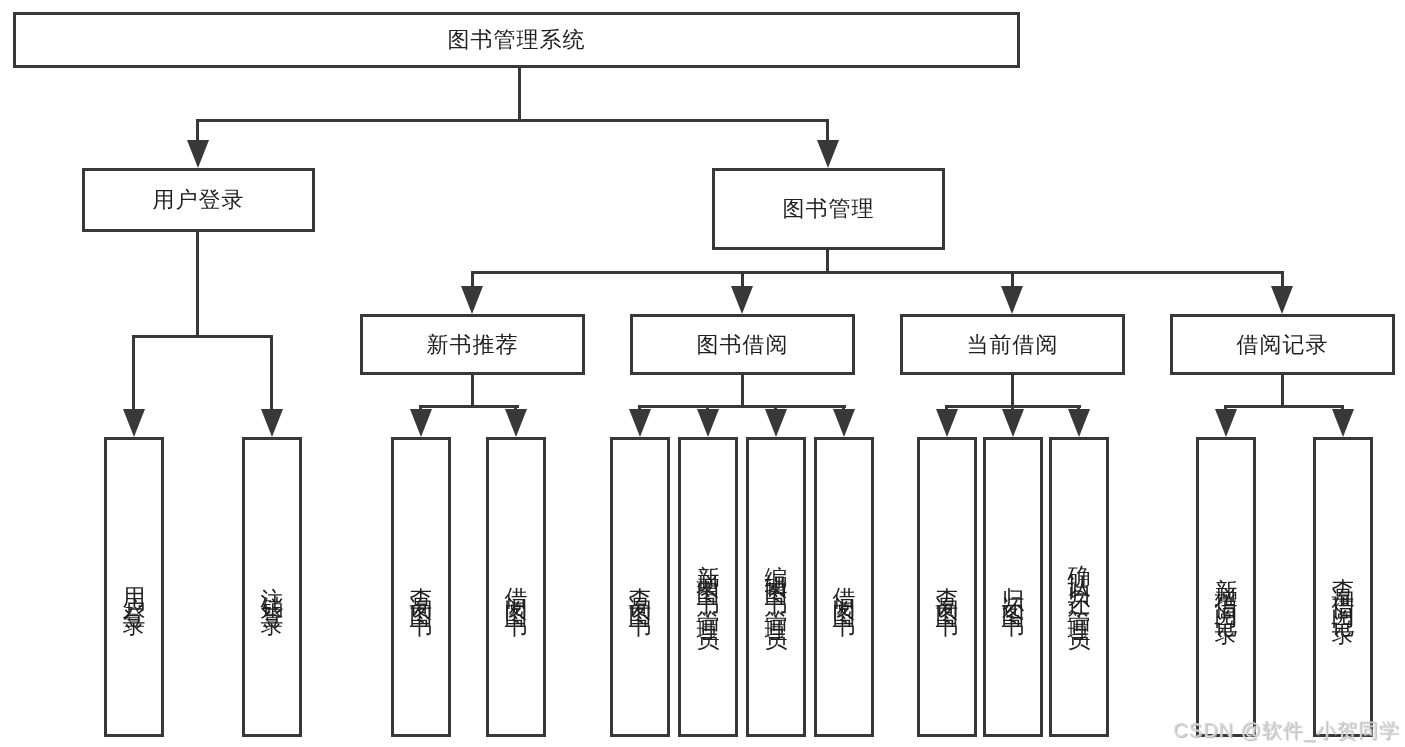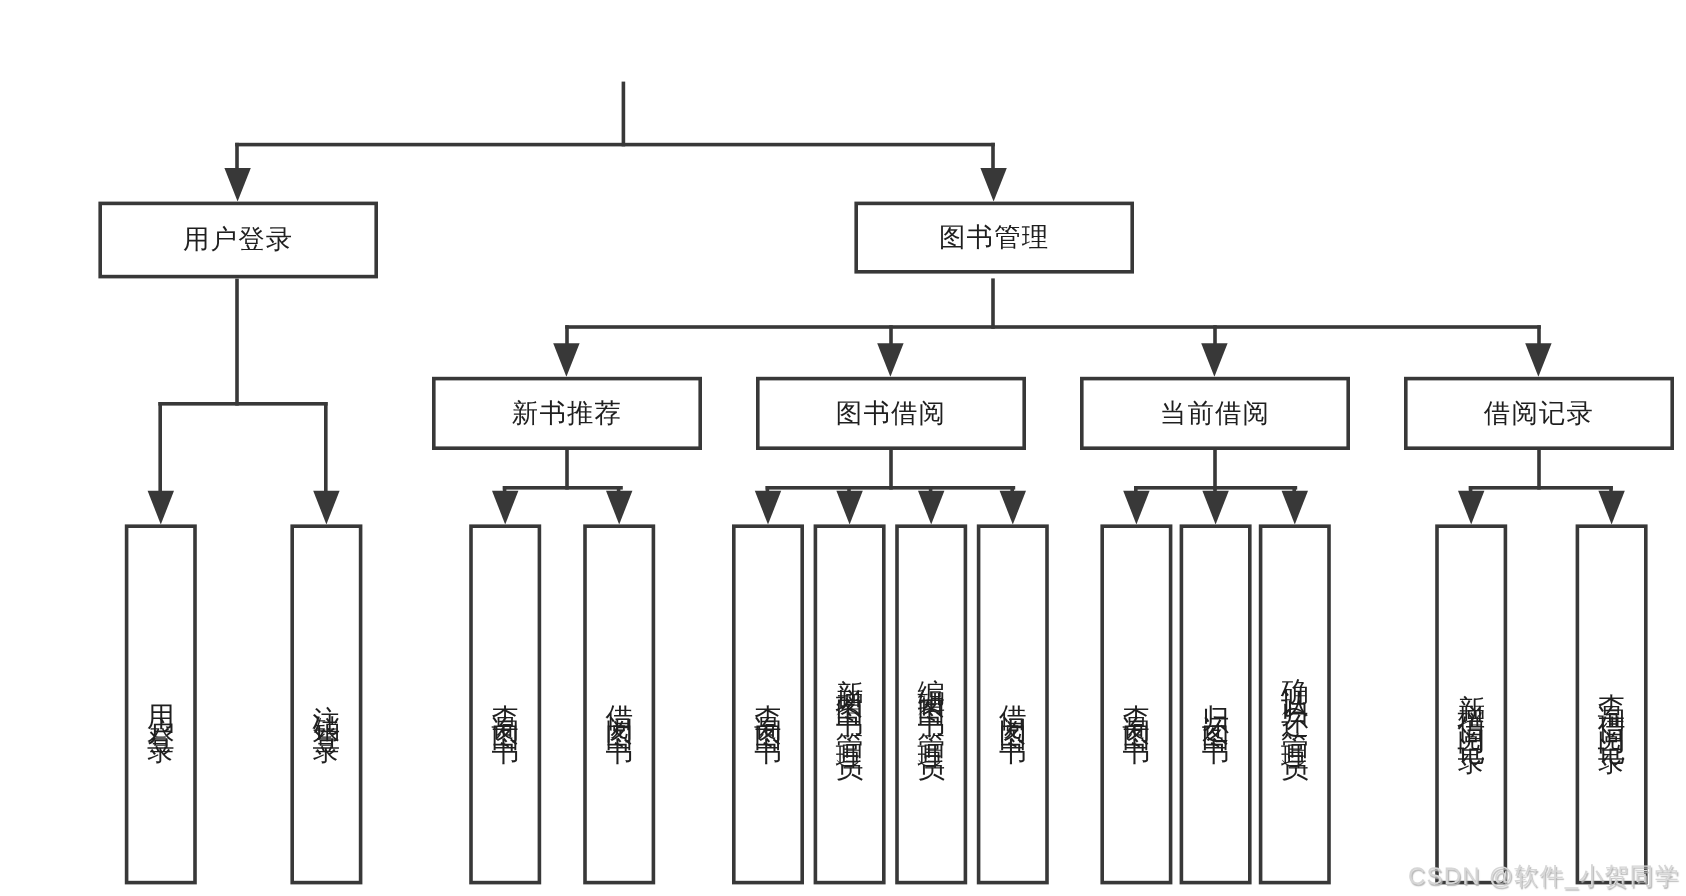--- a/index.html
+++ b/index.html
@@ -49,23 +49,24 @@
     letter-spacing: 1px;
     z-index: 3;
     white-space: nowrap;
   }
 </style>
 </head>
 <body>
 
 <div class="canvas">
 
+  <div class="node" style="left:13px; top:12px; width:1007px; height:56px;">图书管理系统</div>
 
   <div class="node" style="left:82px; top:168px; width:233px; height:64px;">用户登录</div>
-  <div class="node" style="left:712px; top:168px; width:233px; height:60px;">图书管理</div>
+  <div class="node" style="left:712px; top:168px; width:233px; height:82px;">图书管理</div>
 
   <div class="node" style="left:630px; top:314px; width:225px; height:61px;">图书借阅</div>
   <div class="node" style="left:360px; top:314px; width:225px; height:61px;">新书推荐</div>
   <div class="node" style="left:900px; top:314px; width:225px; height:61px;">当前借阅</div>
   <div class="node" style="left:1170px; top:314px; width:225px; height:61px;">借阅记录</div>
 
   <div class="node vnode" style="left:104px; top:437px; width:60px; height:300px;">用户登录</div>
   <div class="node vnode" style="left:242px; top:437px; width:60px; height:300px;">注销登录</div>
 
   <div class="node vnode" style="left:391px; top:437px; width:60px; height:300px;">查询图书</div>

